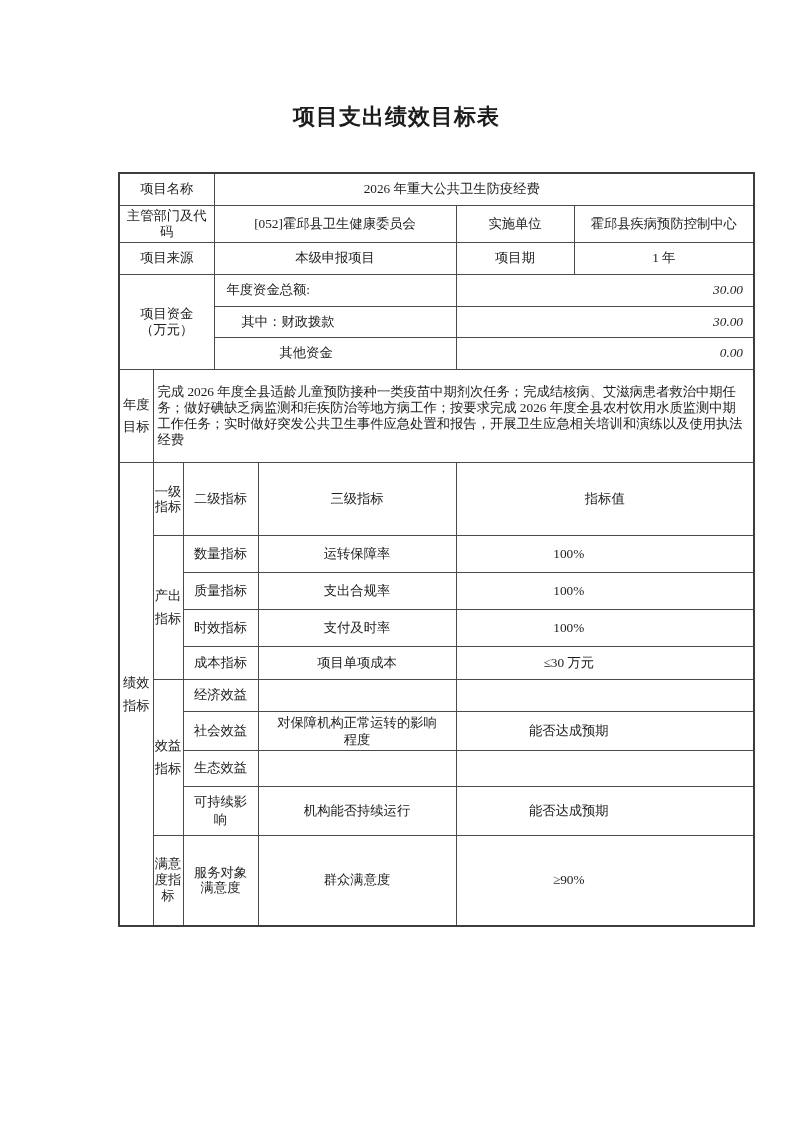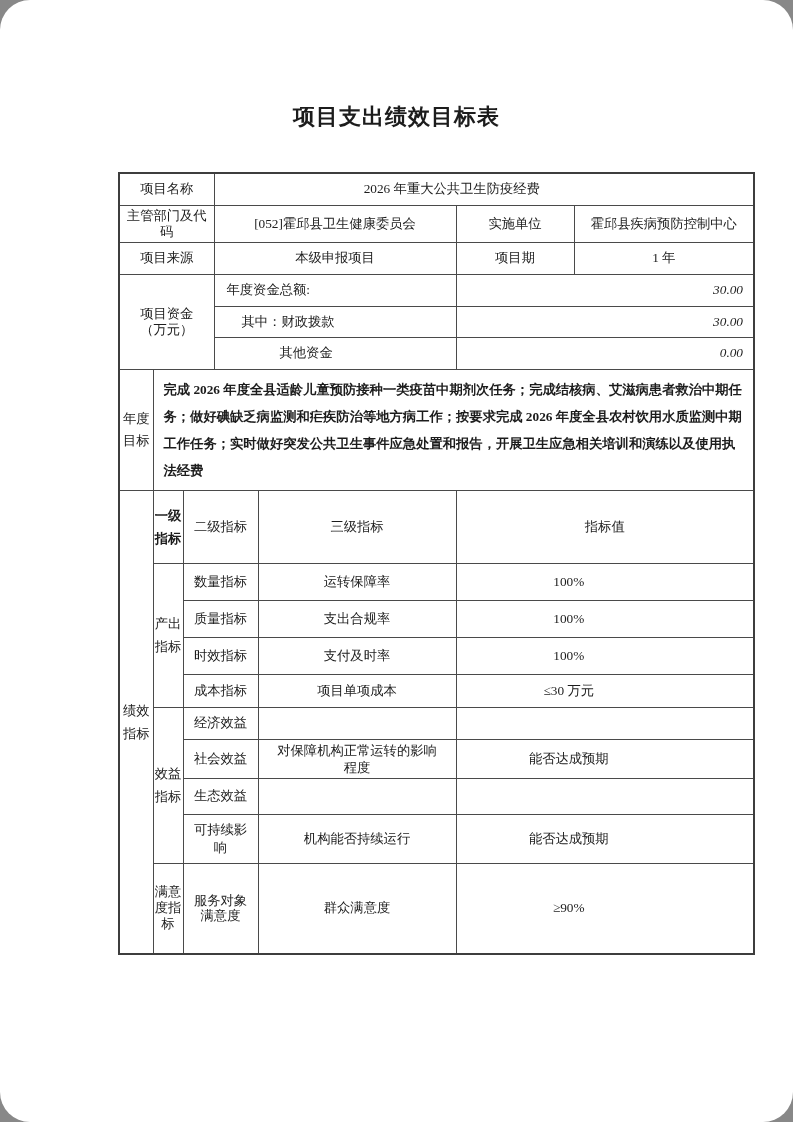--- a/index.html
+++ b/index.html
@@ -1,21 +1,20 @@
 <!DOCTYPE html>
 <html><head>
 <meta charset="utf-8">
 <style>
   html,body { margin:0; padding:0; background:#888; }
   .page {
     width:793px; height:1122px; background:#ffffff; position:relative;
     margin:0 auto; overflow:hidden;
     font-family:"Liberation Serif","DejaVu Serif",serif;
     color:#1c1c1c;
-    border-radius:30px;
   }
   .doc-title {
     padding-top:102px; text-align:center;
     font-family:"Liberation Sans","DejaVu Sans",sans-serif;
     font-weight:bold; font-size:22px; letter-spacing:1px;
   }
   .doc-subtitle {
     margin-top:16px; text-align:center; font-size:13px;
   }
   table.perf {
@@ -26,24 +25,24 @@
   }
   td {
     border:1px solid #4a4a4a;
     padding:2px 8px;
     text-align:center; vertical-align:middle;
     word-break:break-all; overflow:hidden;
   }
   td.lab { padding:2px 4px; line-height:16px; }
   td.pre { white-space:pre-line; }
   td.vcell { padding:2px 1px; line-height:23px; }
-  td.lh17 { line-height:23px;font-weight:bold; }
+  td.lh17 { line-height:15px; }
   td.lh16 { line-height:16px; }
   td.goal-text {
-    text-align:left; padding:6px 10px; line-height:27px; word-break:break-all;font-weight:bold;
+    text-align:left; padding:6px 4px; line-height:16px; word-break:break-all;
   }
   td.fund-lab { text-align:left; }
   td.pl12 { padding-left:12px; }
   td.pl27 { padding-left:27px; }
   td.pl65 { padding-left:65px; }
   td.num { text-align:right; padding-right:10px;font-style:italic; }
   td.c5 { padding:2px 14px; }
   td.ind-val { padding-right:80px; }
   td.pn-val { padding-right:72px; }
   tr.r31{height:31px} tr.r32{height:32px} tr.r33{height:33px}

